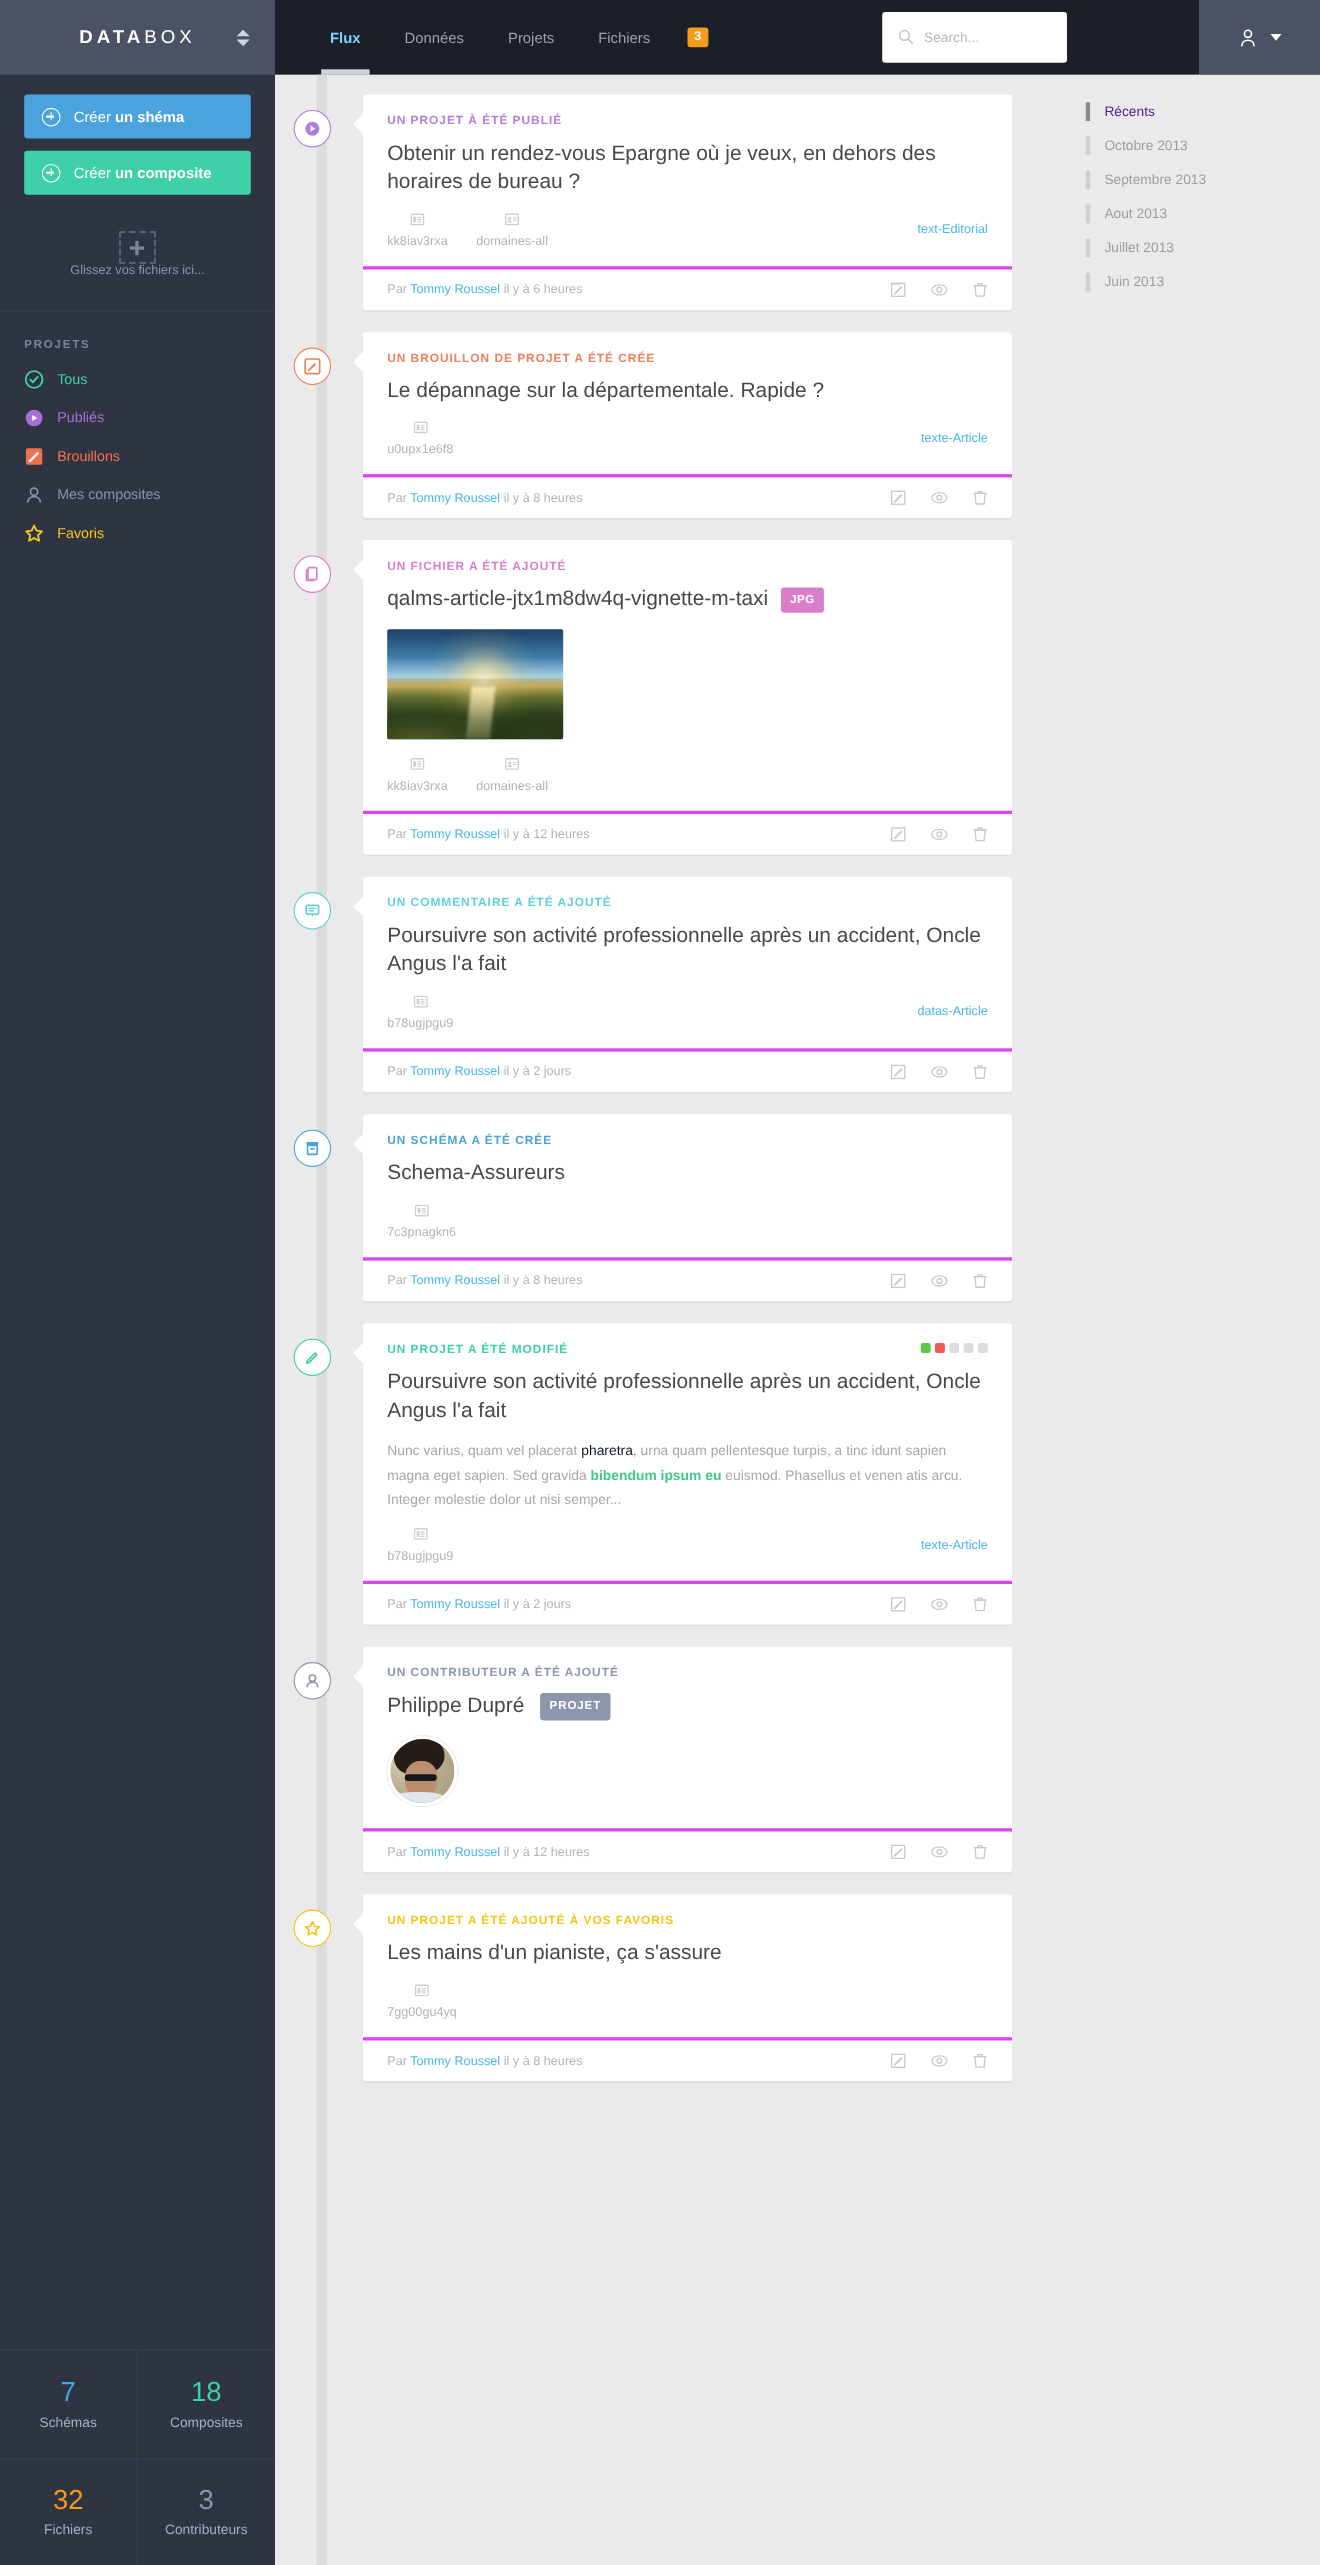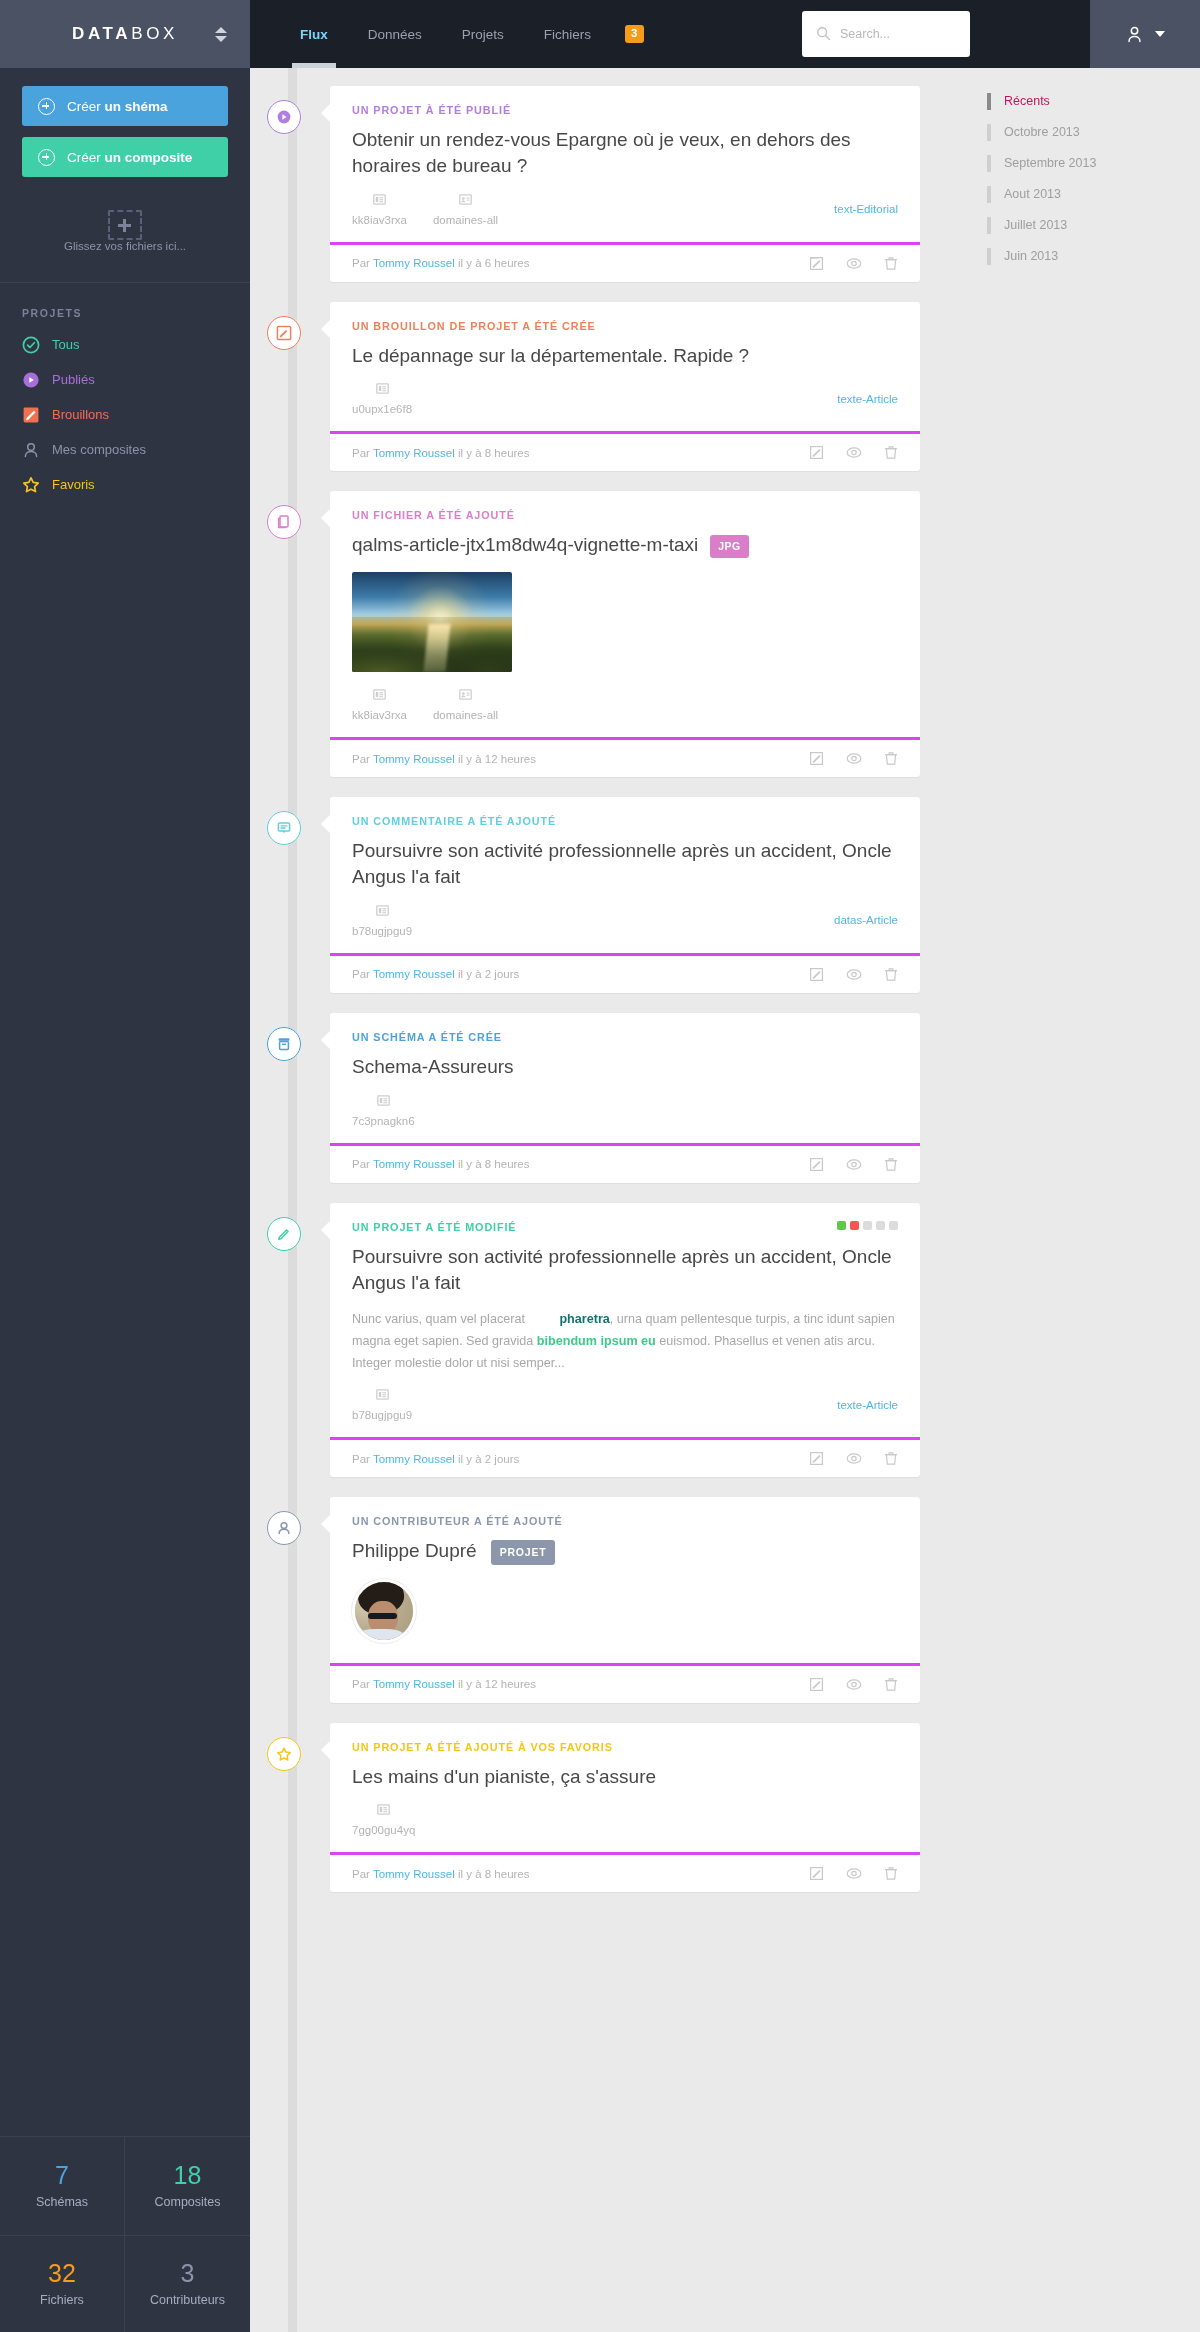--- a/index.html
+++ b/index.html
@@ -245,21 +245,21 @@
     background: #8c97ac; color: #fff; font-size: 10.5px; font-weight: 700;
     border-radius: 3px; padding: 5px 9px; margin-left: 14px; letter-spacing: 0.8px;
   }
   .quote {
     font-family: "Liberation Serif", serif; font-style: italic;
     font-size: 13.6px; line-height: 1.58; color: #8c8c8c; margin-bottom: 14px;
   }
   .excerpt {
     font-size: 12.6px; line-height: 1.72; color: #a8a8a8; margin-bottom: 14px;
   }
-  .excerpt .hl-red { color: #0f766e; font-weight: 700; margin-left: 31px; }
+  .excerpt .hl-red { color: #0f172a; font-weight: 400; }
   .excerpt .hl-green { color: #40c98b; font-weight: 700; }
   .dots { position: absolute; right: 22px; top: 18px; display: flex; gap: 4px; }
   .dot { width: 9px; height: 9px; border-radius: 2px; }
   .avatar {
     width: 64px; height: 64px; border-radius: 50%; overflow: hidden;
     border: 3px solid #fff; box-shadow: 0 0 0 1px #ececec;
     position: relative; background: #c8bda6; margin-bottom: 4px;
   }
   .av-rock { position:absolute; inset:0; background:
       radial-gradient(circle at 20% 30%, #d9cfb8 0%, #bcae92 45%, #a89a7c 100%); }
@@ -273,21 +273,21 @@
       background:#dfe6ee; border-radius: 40% 40% 0 0; }
 
   
   .rail { width: 225px; padding: 22px 0 0 12px; }
   .rail-item {
     display: flex; align-items: center; gap: 13px;
     font-size: 12.5px; color: #9e9e9e; height: 22px; margin-bottom: 9px;
     cursor: pointer;
   }
   .rail-item .bar { width: 4px; height: 17px; background: #cfcfcf; flex: none; }
-  .rail-item.active { color: #be185d; }
+  .rail-item.active { color: #4c1d95; }
   .rail-item.active .bar { background: #8a8a8a; }
 </style>
 </head>
 <body>
 
 <div id="app">
 
   <div class="sidebar">
 
     <div class="brand-bar">

